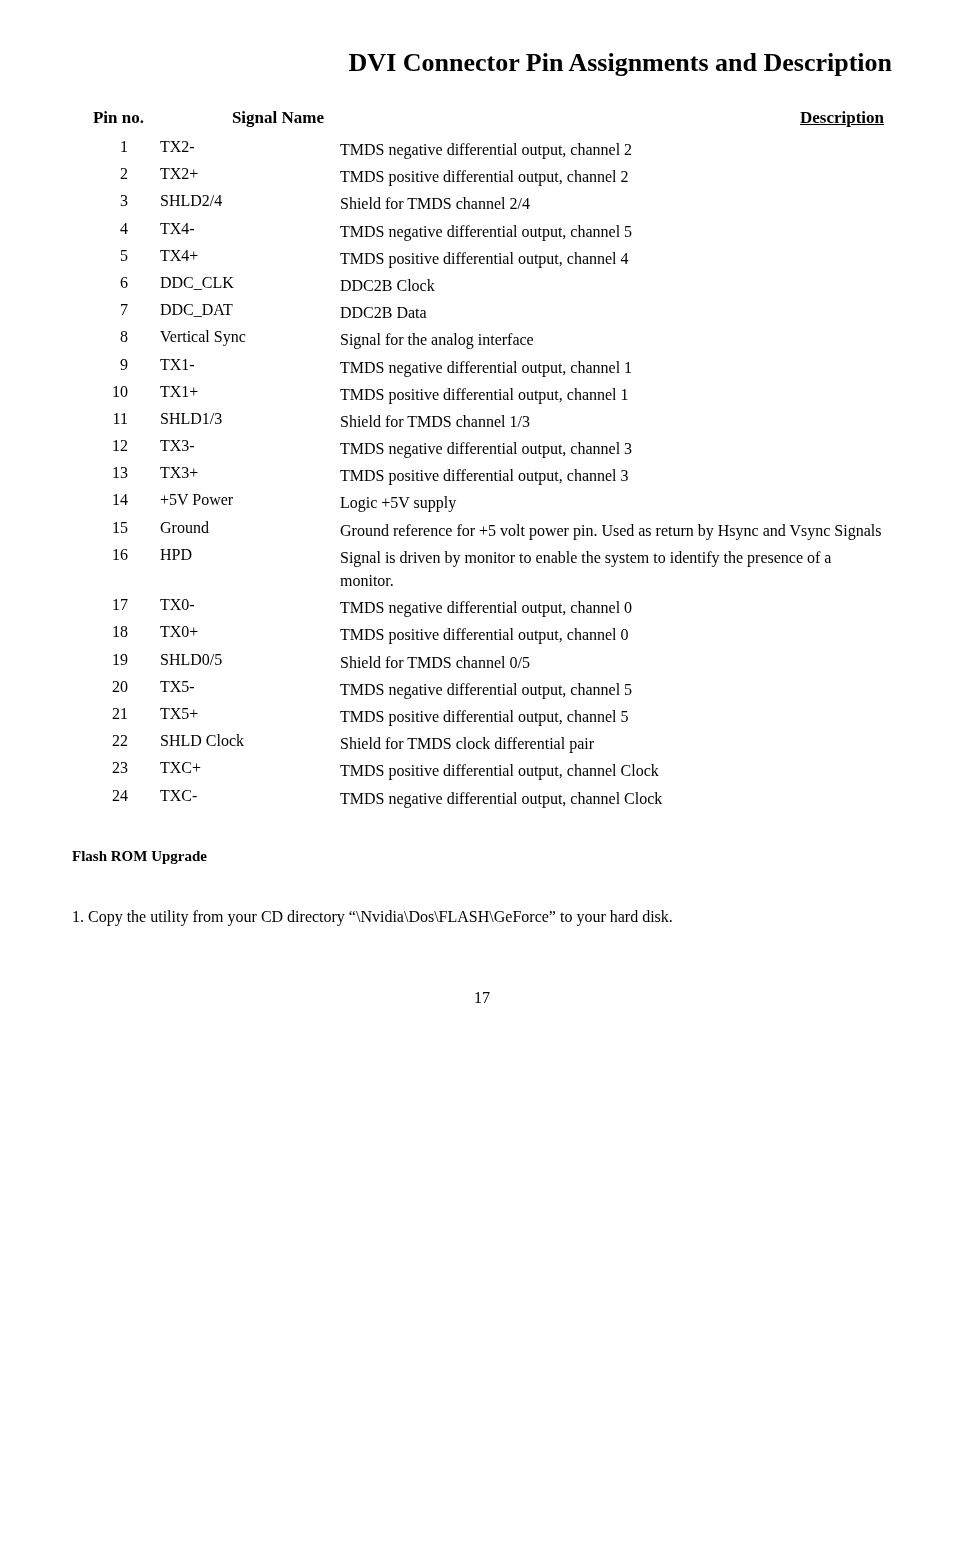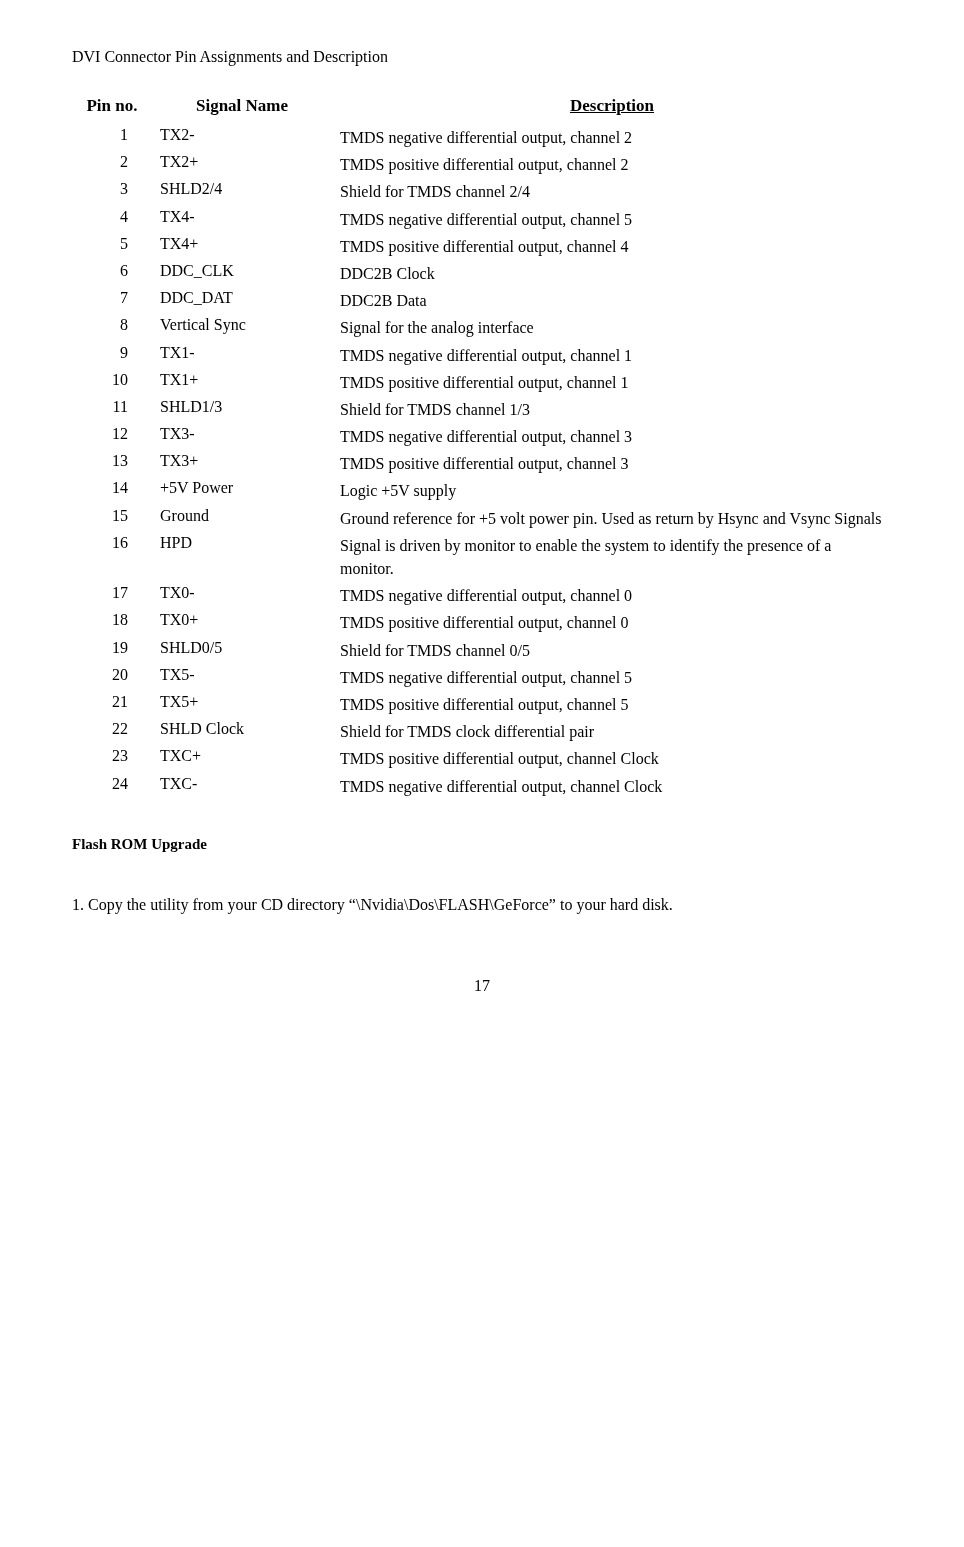--- a/index.html
+++ b/index.html
@@ -12,35 +12,36 @@
       background: #ffffff;
       font-family: "Times New Roman", Times, serif;
       font-size: 16px;
       color: #000000;
       width: 964px;
       min-height: 1547px;
       padding: 48px 72px 60px 72px;
     }
 
     .page-title {
-      font-size: 16px;
-      font-weight: normal;
+      font-size: 26px;
+      font-weight: bold;
       margin-bottom: 28px;
+      text-align: right;
     }
 
     .pin-table {
       width: 100%;
       border-collapse: collapse;
       margin-bottom: 32px;
     }
 
     .pin-table thead tr th {
       font-weight: bold;
       font-size: 17px;
-      text-align: center;
+      text-align: right;
       padding: 2px 8px 8px 8px;
       vertical-align: top;
     }
 
     .pin-table thead tr th.col-pin {
       width: 80px;
     }
 
     .pin-table thead tr th.col-signal {
       width: 180px;

